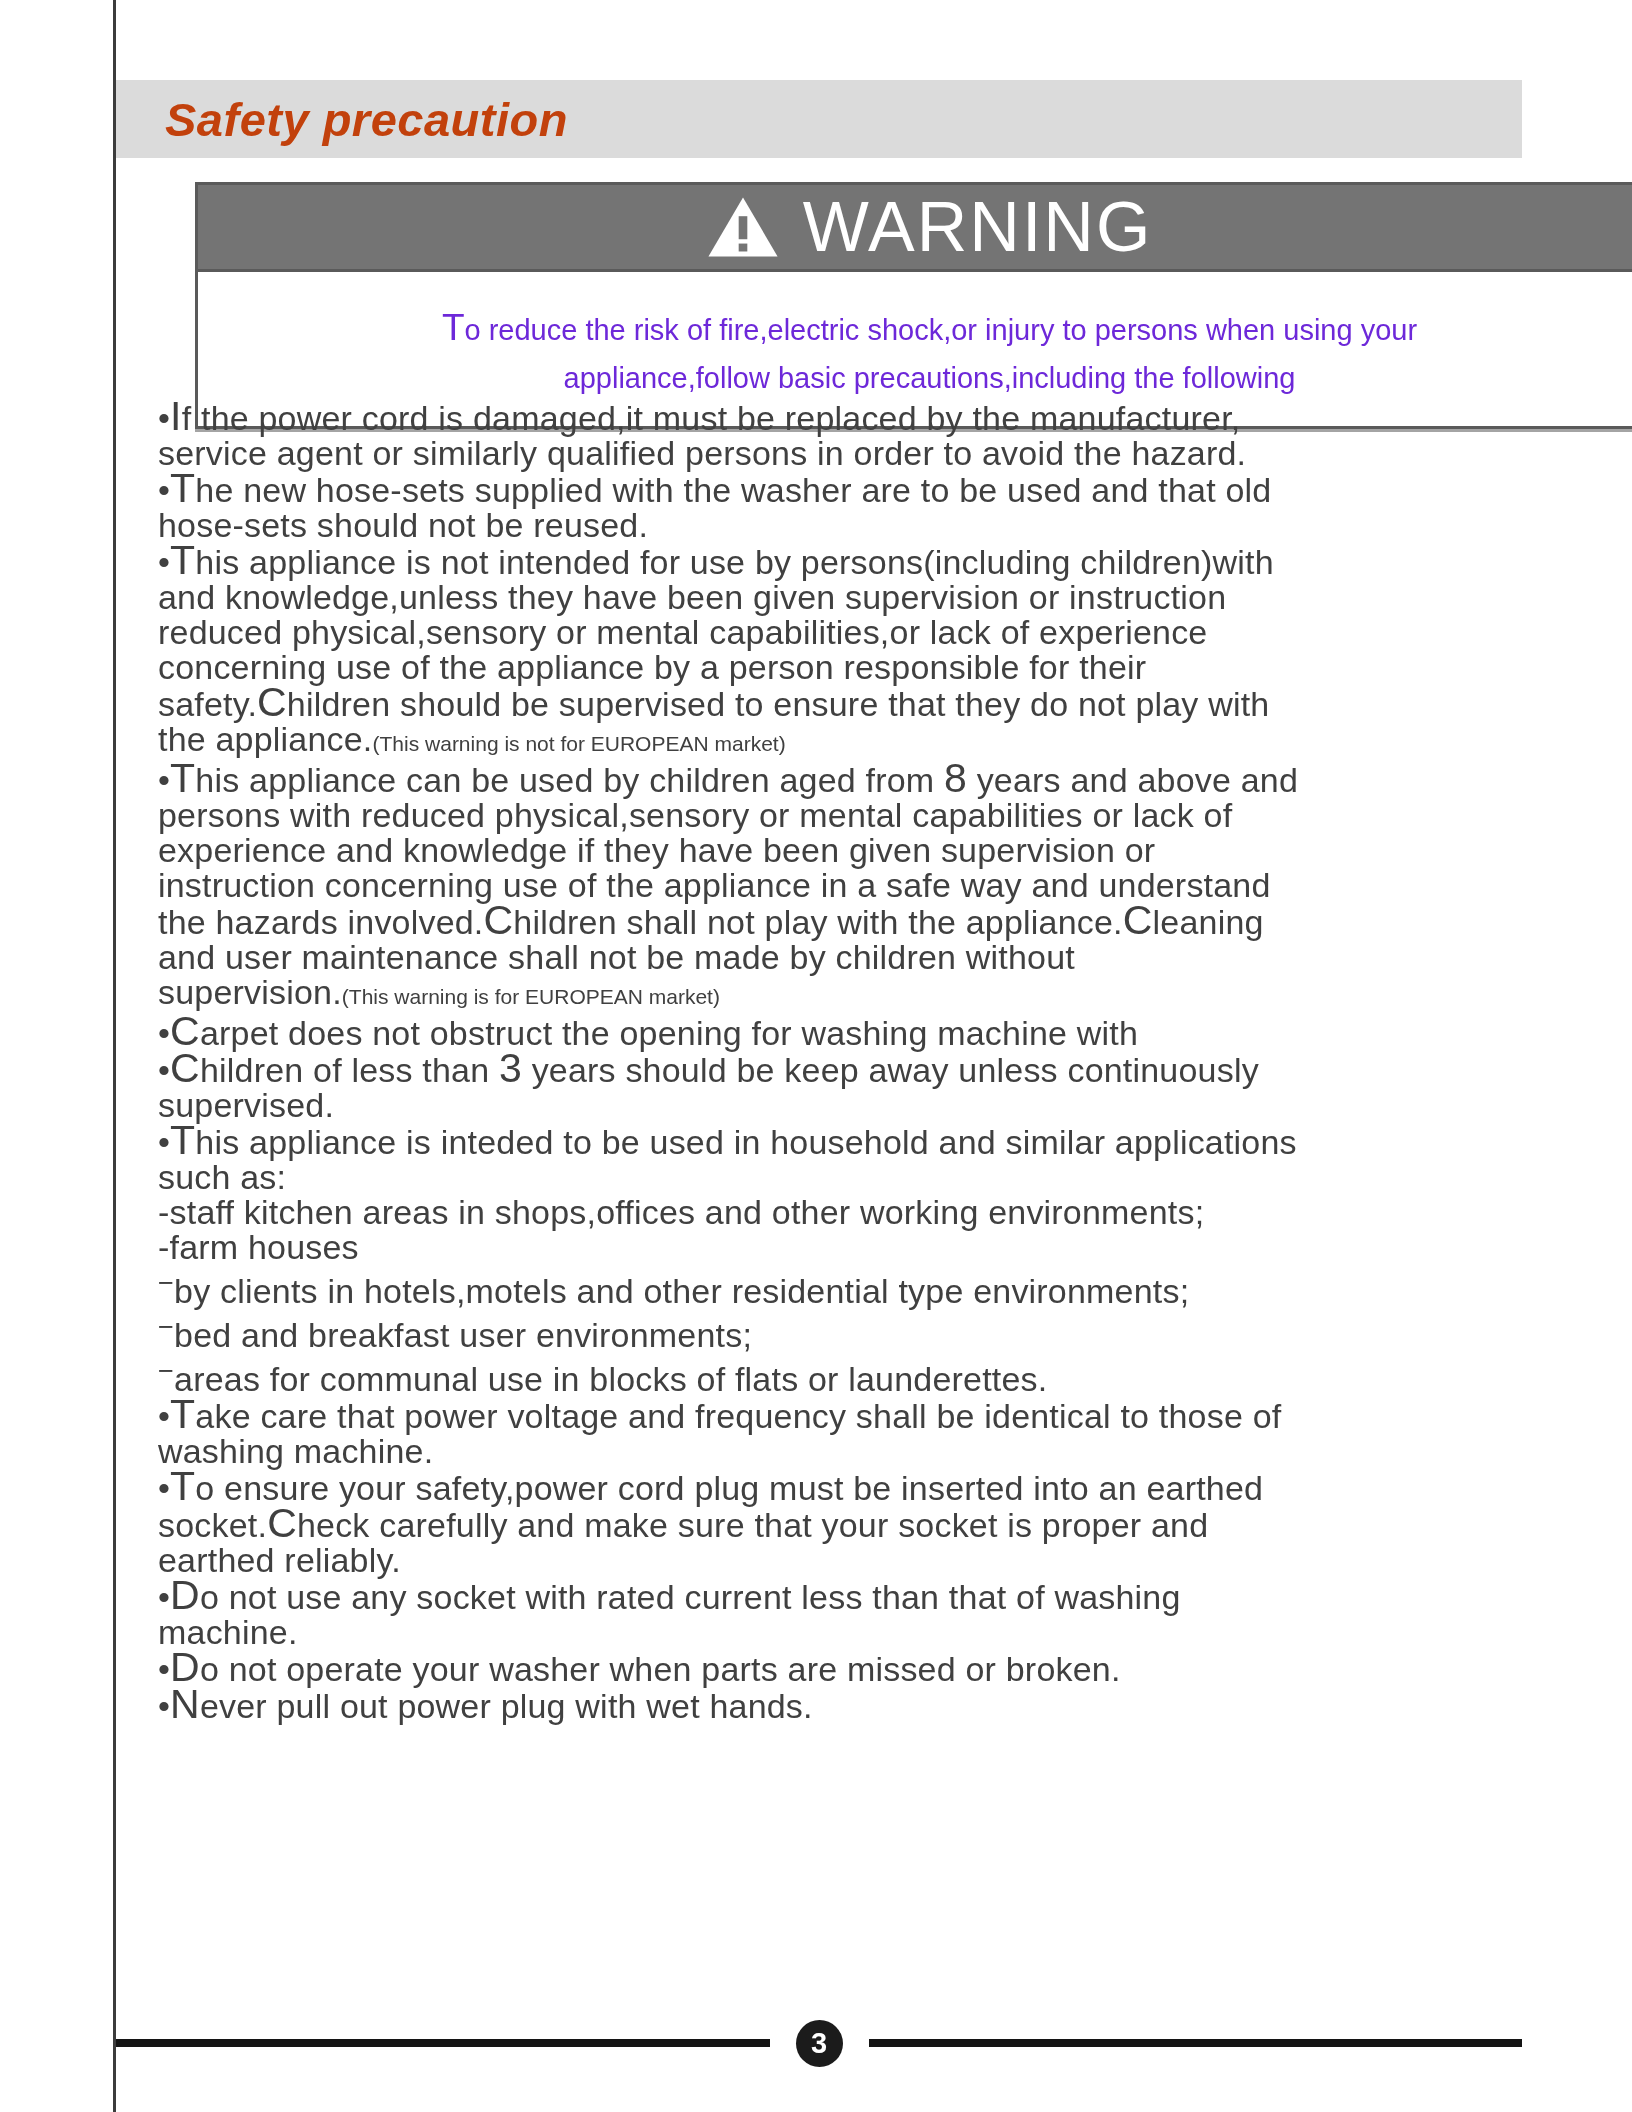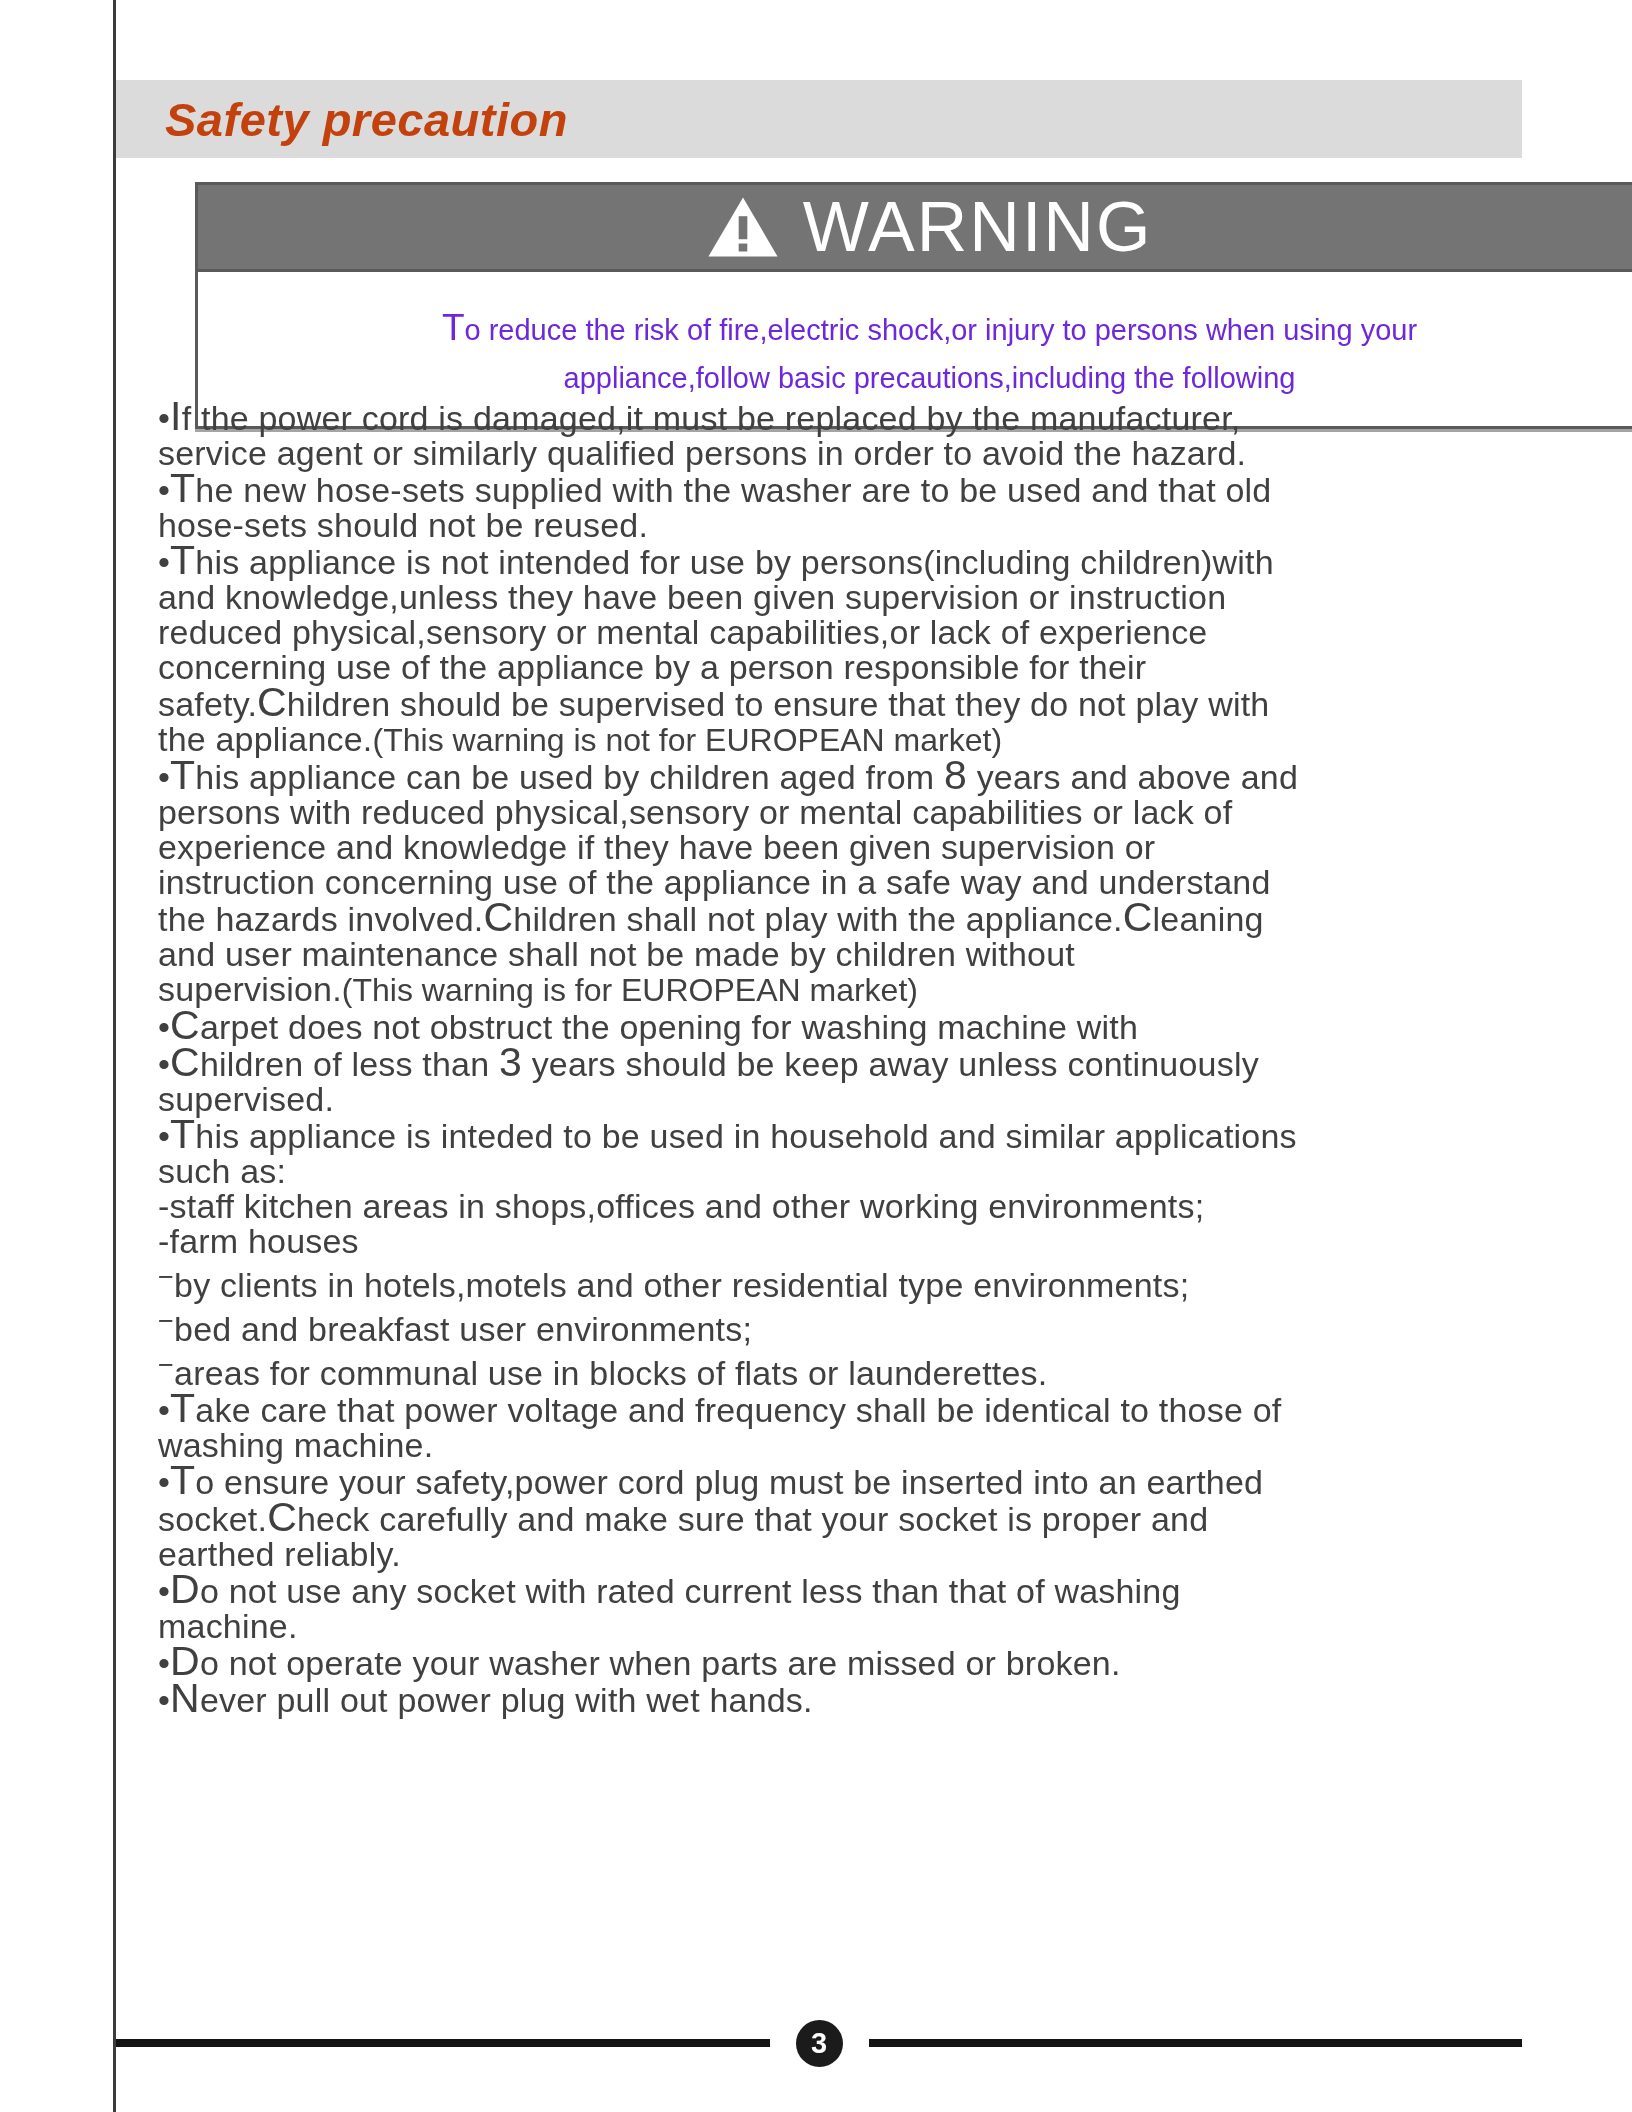--- a/index.html
+++ b/index.html
@@ -42,21 +42,21 @@
     padding:32px 8px 24px 8px;
     font-size:29px;line-height:48px;color:#6d28d9;
   }
   .warning-desc .cap{font-size:37px;}
   .body-text{
     position:absolute;left:158px;top:399px;width:1420px;
     font-size:34px;line-height:35px;color:#404040;letter-spacing:0.2px;
   }
   .line{white-space:nowrap;}
   .cap{font-size:41px;}
-  .seg-small{font-size:32px;letter-spacing:0;text-align:right;}
+  .seg-small{font-size:21px;letter-spacing:0;text-align:right;}
   .marker{display:inline;}
   .marker.raised{vertical-align:0.40em;font-size:0.8em;}
   .footer{
     position:absolute;left:116px;top:2019px;width:1406px;height:48px;
     display:flex;align-items:center;
   }
   .frule{height:8px;background:#141414;flex:1;}
   .page-num{
     width:47px;height:47px;border-radius:50%;background:#1b1b1b;
     margin:0 26px;display:flex;align-items:center;justify-content:center;

